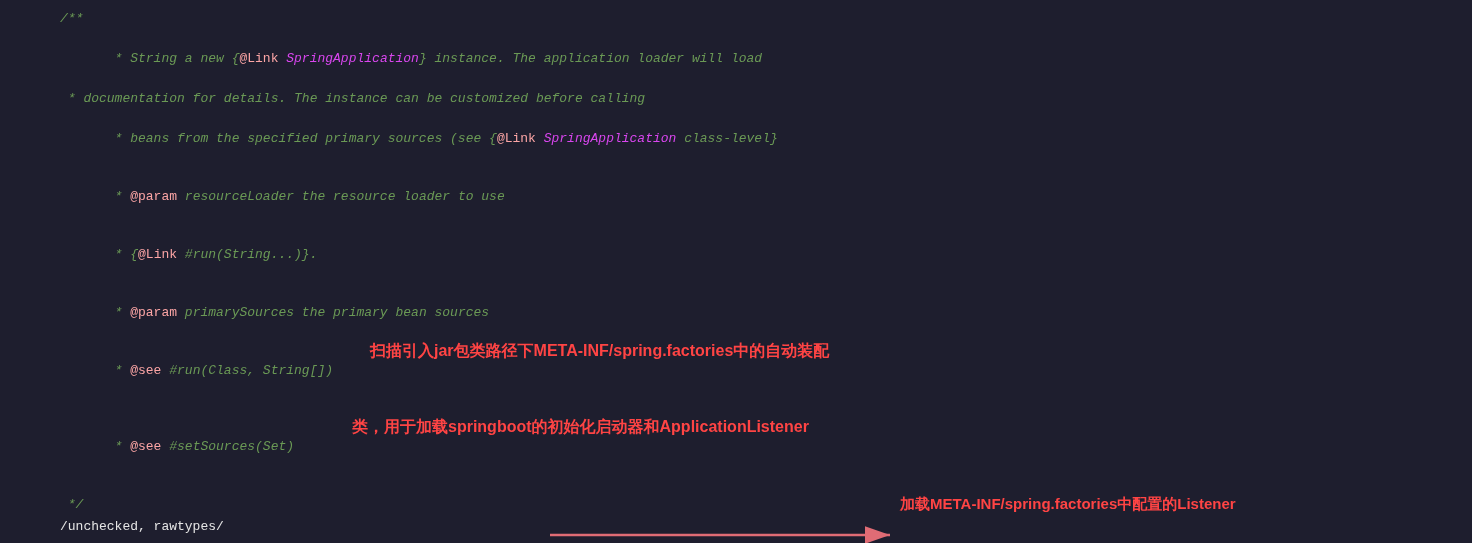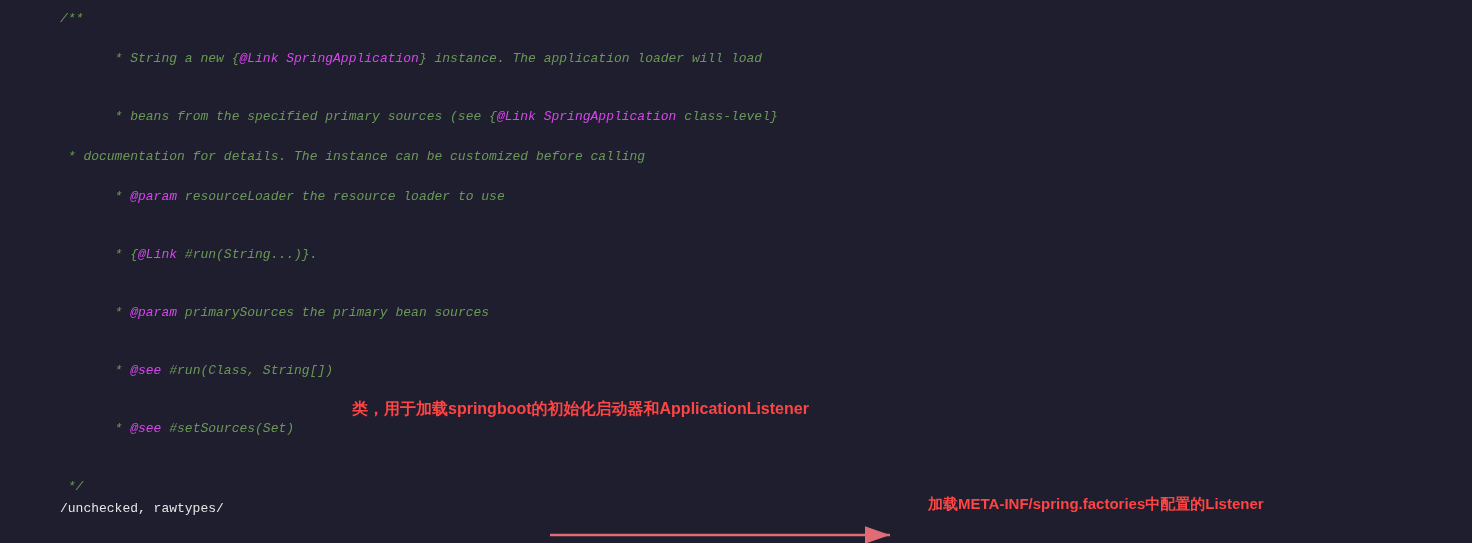--- a/index.html
+++ b/index.html
@@ -44,21 +44,21 @@
     }
     .line-content {
       padding: 2px 0 2px 4px;
       white-space: pre;
       flex: 1;
       line-height: 18px;
     }
     
     .c-comment { color: #6a9955; font-style: italic; }
     .c-class { color: #d946ef; font-style: italic; }
-    .c-annotation { color: #d946ef; font-style: italic; }
+    .c-annotation { color: #fca5a5; }
     .c-gray { color: #e5e5e5; }
   </style>
 </head>
 <body>
 
 <div class="editor">
 
   <div class="line" style="margin-top:8px;">
     <div class="line-number"></div>
     <div class="line-marker"></div>
@@ -69,29 +69,29 @@
     <div class="line-number"></div>
     <div class="line-marker"></div>
     <div class="line-content">
       <span class="c-comment"> * String a new {</span><span class="c-annotation">@Link</span><span class="c-comment"> </span><span class="c-class">SpringApplication</span><span class="c-comment">} instance. </span><span class="c-comment">The application loader will load</span>
     </div>
   </div>
 
   <div class="line">
     <div class="line-number"></div>
     <div class="line-marker"></div>
-    <div class="line-content">
-      <span class="c-comment"> * beans from </span><span class="c-comment">the</span><span class="c-comment"> specified primary sources (see {</span><span class="c-annotation">@Link</span><span class="c-comment"> </span><span class="c-class">SpringApplication</span><span class="c-comment"> class-level}</span>
-    </div>
+    <div class="line-content c-comment"> * documentation for details. The instance can be customized before calling</div>
   </div>
 
   <div class="line">
     <div class="line-number"></div>
     <div class="line-marker"></div>
-    <div class="line-content c-comment"> * documentation for details. The instance can be customized before calling</div>
+    <div class="line-content">
+      <span class="c-comment"> * beans from </span><span class="c-comment">the</span><span class="c-comment"> specified primary sources (see {</span><span class="c-annotation">@Link</span><span class="c-comment"> </span><span class="c-class">SpringApplication</span><span class="c-comment"> class-level}</span>
+    </div>
   </div>
 
   <div class="line">
     <div class="line-number"></div>
     <div class="line-marker"></div>
     <div class="line-content">
       <span class="c-comment"> * </span><span class="c-annotation">@param</span><span class="c-comment"> resourceLoader </span><span class="c-comment">the resource loader to use</span>
     </div>
   </div>
 
@@ -109,20 +109,21 @@
     <div class="line-content">
       <span class="c-comment"> * </span><span class="c-annotation">@param</span><span class="c-comment"> primarySources </span><span class="c-comment">the primary </span><span class="c-comment">bean</span><span class="c-comment"> sources</span>
     </div>
   </div>
 
   <div class="line">
     <div class="line-number"></div>
     <div class="line-marker"></div>
     <div class="line-content">
       <span class="c-comment"> * </span><span class="c-annotation">@see</span><span class="c-comment"> #run(Class, String[])</span>
+      <span style="position:absolute; left:370px; top:0; color:#ff4444; font-family:'Microsoft YaHei',sans-serif; font-size:16px; font-weight:bold; white-space:nowrap;">扫描引入jar包类路径下META-INF/spring.factories中的自动装配</span>
     </div>
   </div>
 
   <div class="line">
     <div class="line-number"></div>
     <div class="line-marker"></div>
     <div class="line-content">
       <span class="c-comment"> * </span><span class="c-annotation">@see</span><span class="c-comment"> #setSources(Set)</span>
       <span style="position:absolute; left:352px; top:0; color:#ff4444; font-family:'Microsoft YaHei',sans-serif; font-size:16px; font-weight:bold; white-space:nowrap;">类，用于加载springboot的初始化启动器和ApplicationListener</span>
     </div>
@@ -151,16 +152,16 @@
   <div style="position:absolute; bottom:18px; left:540px; pointer-events:none; z-index:20;">
 
     <svg width="380" height="40" style="position:absolute; left:0; top:-10px;">
       <defs>
         <marker id="arrowhead3" markerWidth="10" markerHeight="7" refX="10" refY="3.5" orient="auto">
           <polygon points="0 0, 10 3.5, 0 7" fill="#e06c75"></polygon>
         </marker>
       </defs>
       <line x1="10" y1="20" x2="350" y2="20" stroke="#e06c75" stroke-width="2.5" marker-end="url(#arrowhead3)"></line>
     </svg>
-    <span style="position:absolute; left:360px; top:-30px; color:#ff4444; font-family:'Microsoft YaHei',sans-serif; font-size:15px; font-weight:bold; white-space:nowrap;margin-left:28px;">加载META-INF/spring.factories中配置的Listener</span>
+    <span style="position:absolute; left:360px; top:-30px; color:#ff4444; font-family:'Microsoft YaHei',sans-serif; font-size:15px; font-weight:bold; white-space:nowrap;">加载META-INF/spring.factories中配置的Listener</span>
   </div>
 
 </div>
 
 </body></html>

